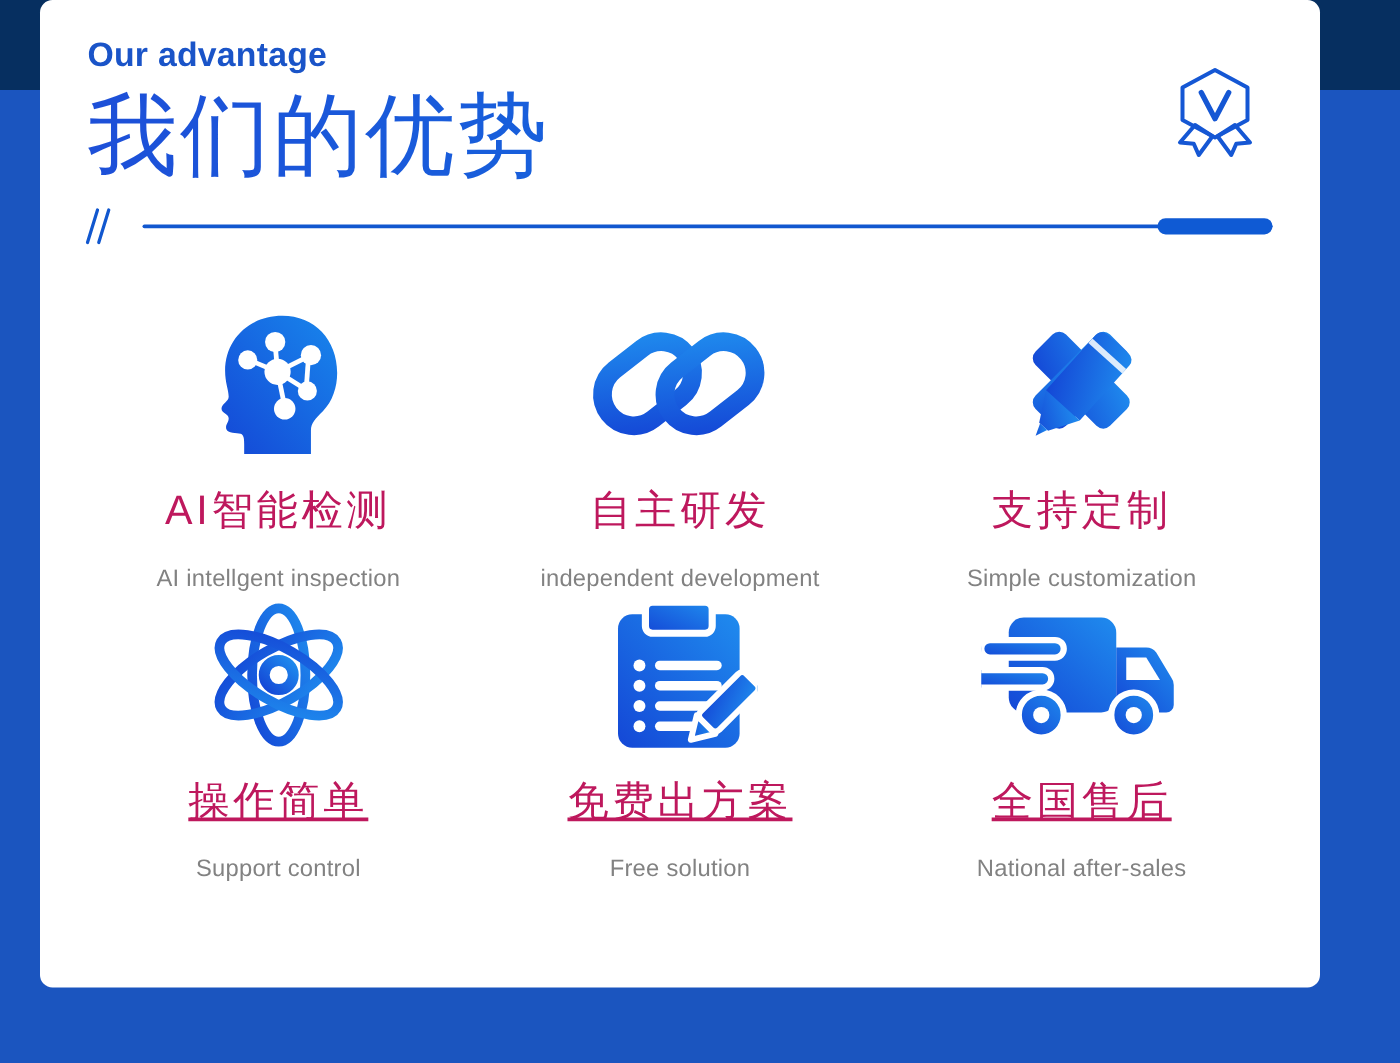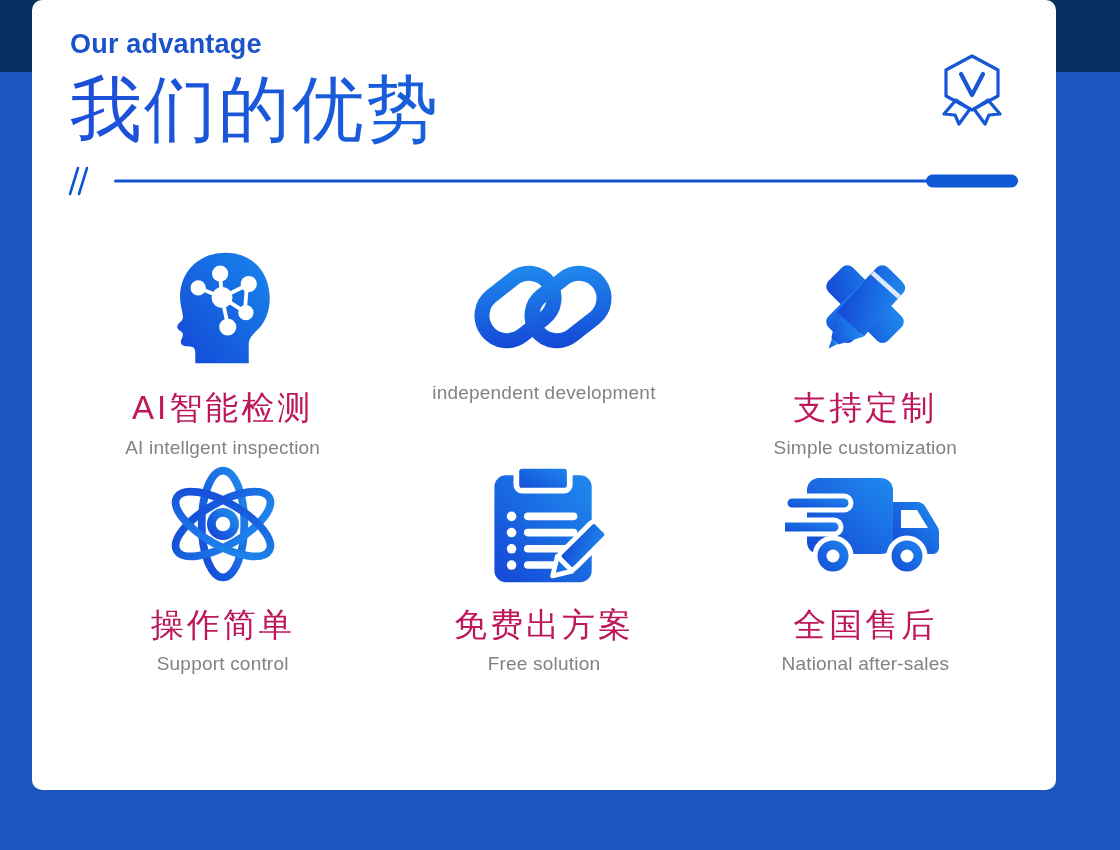--- a/index.html
+++ b/index.html
@@ -70,25 +70,25 @@
   }
   .feature { display:flex; flex-direction:column; align-items:center; }
   .feature-icon { height:130px; display:flex; align-items:center; justify-content:center; }
   .feature-icon svg { display:block; }
   .feature-cn {
     margin-top:18px;
     font-size:33px; color:#be185d; letter-spacing:3px;
     font-weight:400; line-height:1.1;
   }
   .feature-en {
-    margin-top:10px;
+    margin-top:26px;
     font-size:19px; color:#828282; letter-spacing:.2px;
     font-weight:400;
   }
-  .row2 .feature-cn { letter-spacing:3px; }
+  .row2 .feature-cn { letter-spacing:3px;text-decoration:underline; }
 </style>
 </head>
 <body>
 
 <div id="navy-band"></div>
 
 <div id="card">
 
   <div id="header">
     <div id="eyebrow">Our advantage</div>
@@ -165,20 +165,21 @@
               <stop offset="0" stop-color="#1447d6"></stop>
                 <stop offset="1" stop-color="#1f8bee"></stop>
             </linearGradient>
           </defs>
           <g stroke="url(#g2)" stroke-width="15" fill="none">
             <rect x="10" y="40" width="78" height="50" rx="25" transform="rotate(-38 49 65)"></rect>
             <rect x="60" y="40" width="78" height="50" rx="25" transform="rotate(-38 99 65)"></rect>
           </g>
         </svg>
       </div>
+      <div class="feature-cn">自主研发</div>
       <div class="feature-en">independent development</div>
     </div>
 
     <div class="feature">
       <div class="feature-icon">
         <svg viewBox="0 0 140 130" width="134" height="126">
           <defs>
             <linearGradient id="g3" x1="0" y1="1" x2="1" y2="0">
               <stop offset="0" stop-color="#1447d6"></stop>
                 <stop offset="1" stop-color="#1f8bee"></stop>

